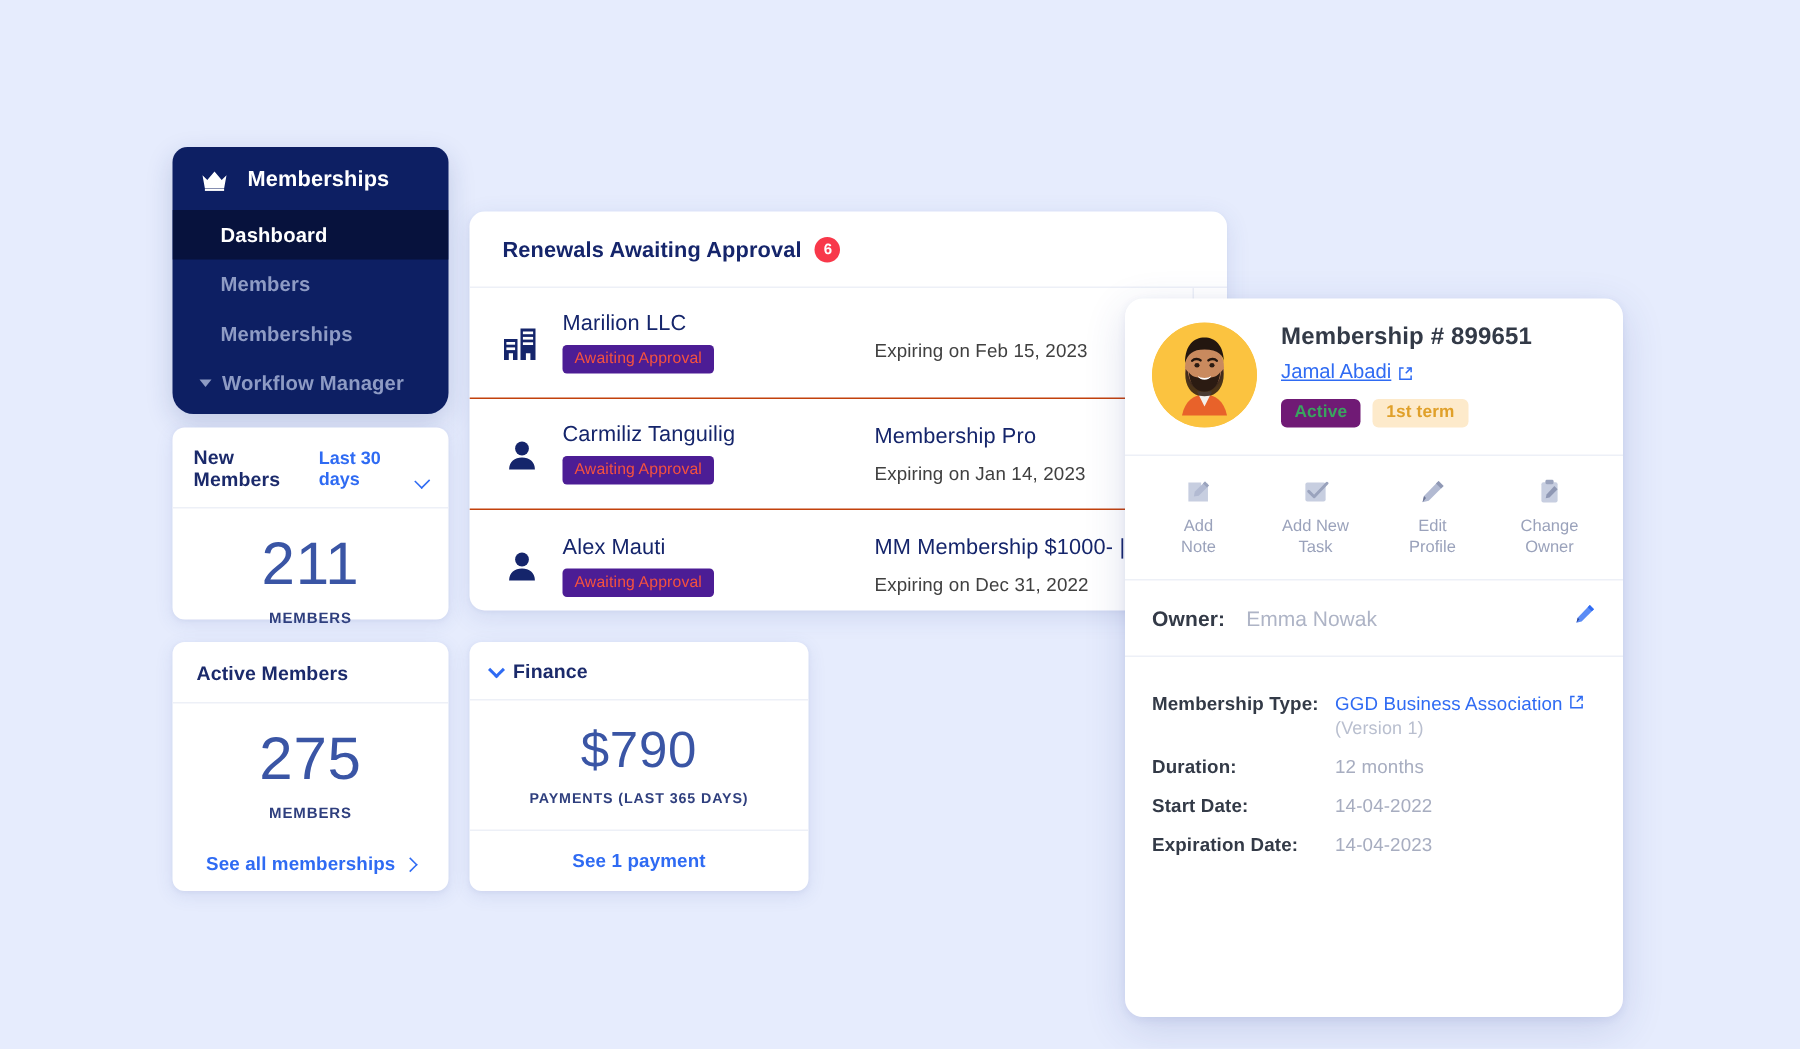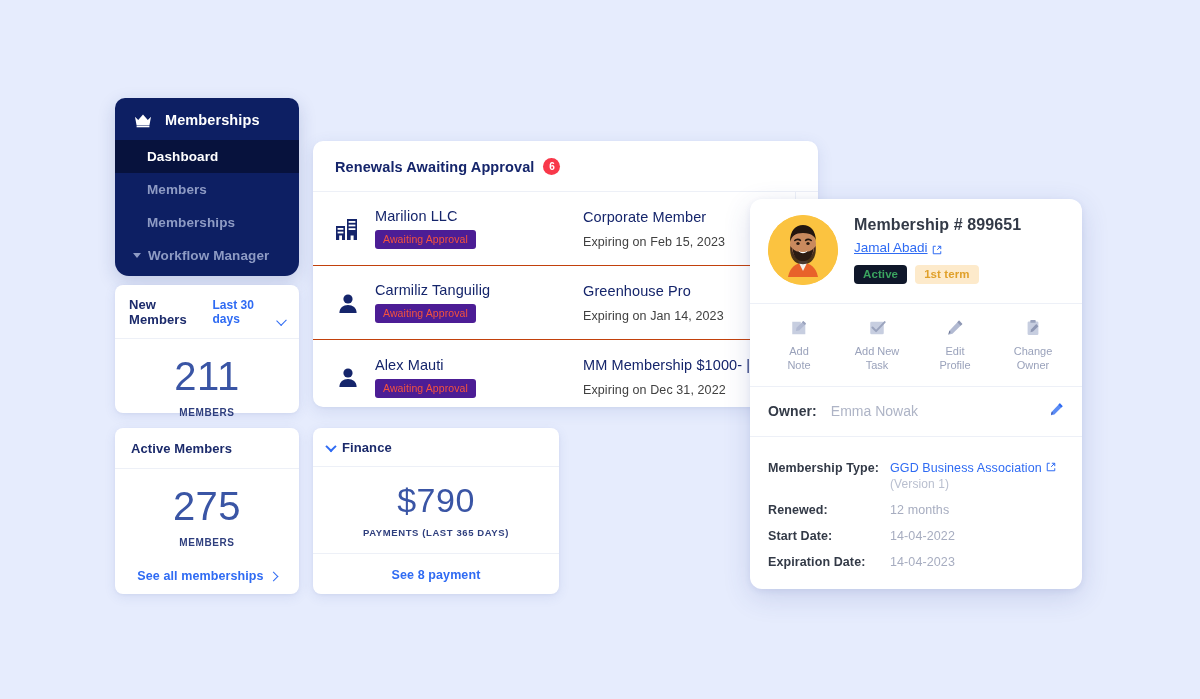--- a/index.html
+++ b/index.html
@@ -133,21 +133,21 @@
   .link-row { display:flex; align-items:center; justify-content:center; gap: 6px; }
   .chev-right {
     width: 7px; height: 7px;
     border-right: 1.6px solid #2f6bf3;
     border-top: 1.6px solid #2f6bf3;
     transform: rotate(45deg);
     display: inline-block;
   }
 
   
-  #finance-card { left: 313px; top: 428px; width: 246px; height: 166px; }
+  #finance-card { left: 313px; top: 428px; width: 226px; height: 166px; }
   #finance-card .card-head { padding: 12px 14px 11px 14px; gap: 7px; }
   #finance-card .body { padding-top: 16px; }
   .chev-collapse {
     width: 8px; height: 8px;
     border-right: 2px solid #2f6bf3;
     border-bottom: 2px solid #2f6bf3;
     transform: rotate(45deg) translate(-1px,-1px);
     display:inline-block;
   }
   #finance-card .big-stat { font-size: 34px; color: #3a55a5; }
@@ -221,21 +221,21 @@
   }
   .col-divider {
     position: absolute;
     left: 482px; top: 0; bottom: 0;
     width: 1px;
     background: #edf0f7;
   }
 
   
   #detail-card {
-    left: 750px; top: 199px; width: 332px; height: 390px;
+    left: 750px; top: 199px; width: 332px; height: 479px;
     border-radius: 12px;
     box-shadow: 0 8px 28px rgba(50,70,150,0.16), 0 2px 6px rgba(50,70,150,0.08);
     overflow: hidden;
   }
   .detail-head {
     display: flex; align-items: center; gap: 16px;
     padding: 16px 18px 18px 18px;
     border-bottom: 1px solid #edf0f7;
   }
   .avatar {
@@ -262,21 +262,21 @@
   }
   .ext-icon { width: 10px; height: 10px; display:inline-block; }
   .tag-row { display: flex; gap: 8px; margin-top: 9px; }
   .tag {
     font-size: 11.5px;
     padding: 3px 9px 4px 9px;
     border-radius: 4px;
     font-weight: bold;
     letter-spacing: .1px;
   }
-  .tag-active { background: #0f172a; color: #3aa35f; }
+  .tag-active { background: #701a75; color: #3aa35f; }
   .tag-term { background: #fdeacb; color: #e0a02a; }
 
   .actions {
     display: flex;
     padding: 14px 10px 13px 10px;
     border-bottom: 1px solid #edf0f7;
   }
   .action {
     flex: 1;
     text-align: center;
@@ -389,21 +389,21 @@
   <section class="card" id="finance-card">
     <div class="card-head">
       <span class="chev-collapse"></span>
       <span class="card-title">Finance</span>
     </div>
     <div class="body">
       <div class="big-stat">$790</div>
       <div class="stat-label">PAYMENTS (LAST 365 DAYS)</div>
     </div>
     <div class="card-foot" style="position:absolute;left:0;right:0;bottom:0;">
-      <a class="link" href="#">See 8 payment</a>
+      <a class="link" href="#">See 1 payment</a>
     </div>
   </section>
 
 
   <section class="card" id="renewals-panel">
     <div class="panel-head">
       <span class="panel-title">Renewals Awaiting Approval</span>
       <span class="count-badge">6</span>
     </div>
 
@@ -419,39 +419,38 @@
           <rect x="13.6" y="11.2" width="6.8" height="1.8" fill="#ffffff"></rect>
           <rect x="4.2" y="18.5" width="2.8" height="4.5" fill="#ffffff"></rect>
           <rect x="15.6" y="18.5" width="3" height="4.5" fill="#ffffff"></rect>
         </svg>
       </div>
       <div class="r-left">
         <div class="r-name">Marilion LLC</div>
         <span class="pill-awaiting">Awaiting Approval</span>
       </div>
       <div class="r-right">
-        <div class="r-plan">Corporate Member</div>
         <div class="r-expiry">Expiring on Feb 15, 2023</div>
       </div>
       <div class="col-divider"></div>
     </div>
 
     <div class="renewal-row">
       <div class="r-icon">
         <svg width="24" height="24" viewBox="0 0 24 24">
           <circle cx="12" cy="8" r="4.6" fill="#15256b"></circle>
           <path d="M3.4 22 C3.4 16.8 7.2 14 12 14 C16.8 14 20.6 16.8 20.6 22 Z" fill="#15256b"></path>
         </svg>
       </div>
       <div class="r-left">
         <div class="r-name">Carmiliz Tanguilig</div>
         <span class="pill-awaiting">Awaiting Approval</span>
       </div>
       <div class="r-right">
-        <div class="r-plan">Greenhouse Pro</div>
+        <div class="r-plan">Membership Pro</div>
         <div class="r-expiry">Expiring on Jan 14, 2023</div>
       </div>
       <div class="col-divider"></div>
     </div>
 
     <div class="renewal-row">
       <div class="r-icon">
         <svg width="24" height="24" viewBox="0 0 24 24">
           <circle cx="12" cy="8" r="4.6" fill="#15256b"></circle>
           <path d="M3.4 22 C3.4 16.8 7.2 14 12 14 C16.8 14 20.6 16.8 20.6 22 Z" fill="#15256b"></path>
@@ -578,21 +577,21 @@
             <svg viewBox="0 0 12 12" width="10" height="10">
               <path d="M4.5 1.5 H1.5 V10.5 H10.5 V7.5" stroke="#2f6bf3" stroke-width="1.2" fill="none"></path>
               <path d="M7 1.5 H10.5 V5" stroke="#2f6bf3" stroke-width="1.2" fill="none"></path>
               <path d="M10.5 1.5 L6.2 5.8" stroke="#2f6bf3" stroke-width="1.2" fill="none"></path>
             </svg>
           </span>
         </a>
         <div class="d-version">(Version 1)</div>
       </div>
 
-      <div class="d-key">Renewed:</div>
+      <div class="d-key">Duration:</div>
       <div class="d-val">12 months</div>
 
       <div class="d-key">Start Date:</div>
       <div class="d-val">14-04-2022</div>
 
       <div class="d-key">Expiration Date:</div>
       <div class="d-val">14-04-2023</div>
     </div>
   </section>
 

